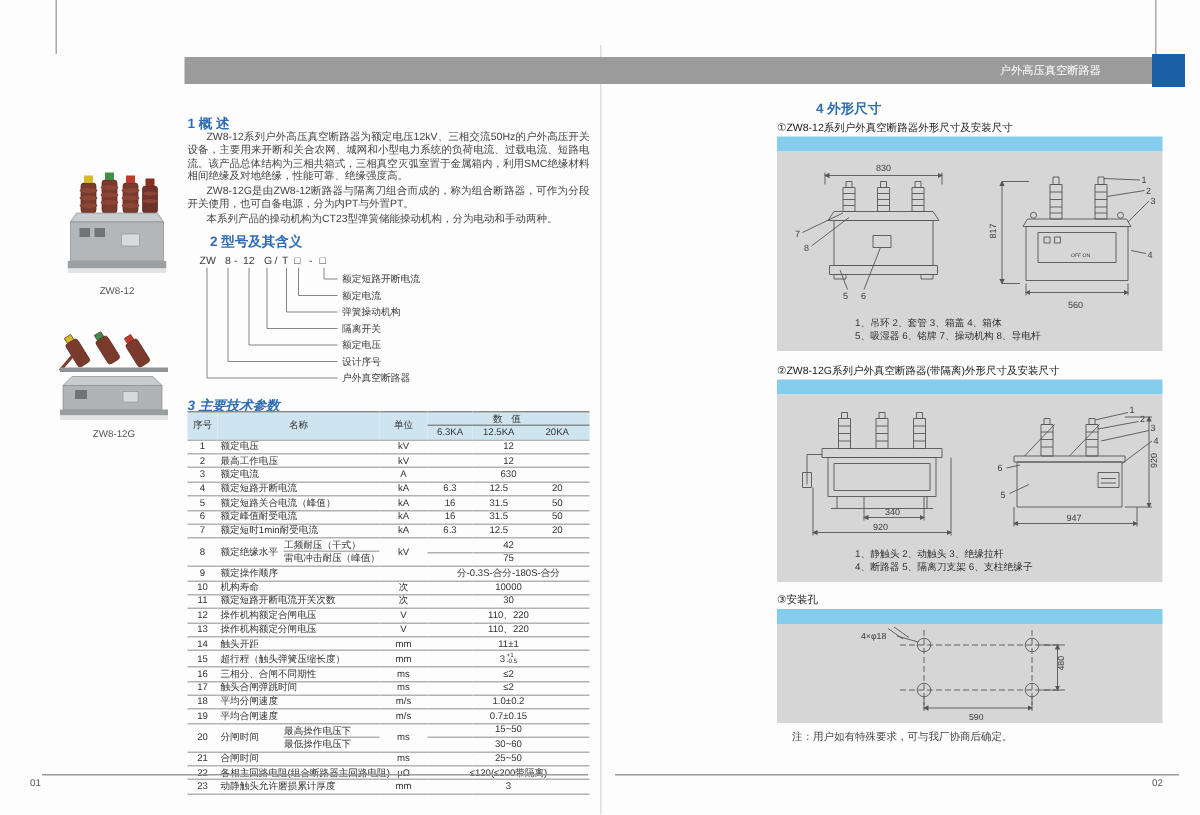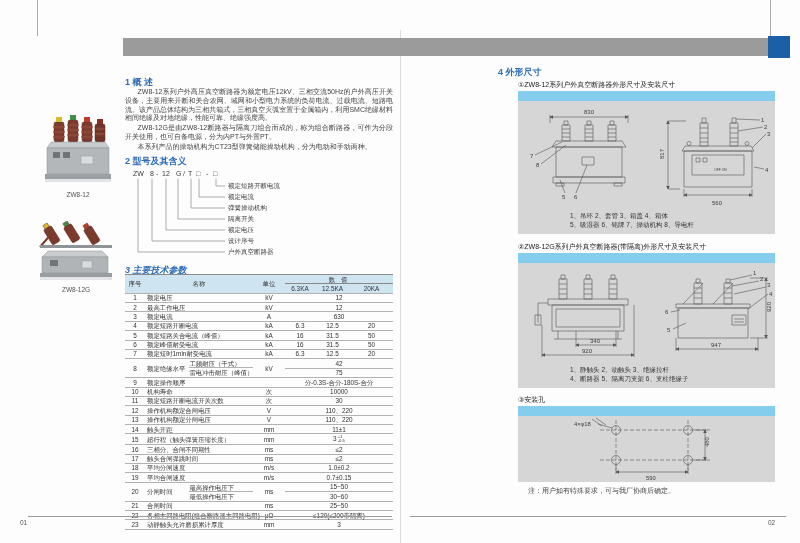--- a/index.html
+++ b/index.html
@@ -54,20 +54,21 @@
 </head>
 <body>
 
 <div class="canvas">
 
   <div class="cropline" style="left:37px;"></div>
   <div class="cropline" style="left:770px;"></div>
   <div class="center-divider"></div>
 
   <div class="hdr-bar"></div>
+  <div class="hdr-right-title">户外高压真空断路器</div>
   <div class="hdr-right-box"></div>
 
   <div class="photo" style="left:45px;top:112px;">
     <svg class="draw" width="66" height="78" viewBox="0 0 66 78">
       <g>
         <g stroke="#5e2a20" stroke-width="0.5">
           <rect x="9" y="10" width="10" height="20" rx="2" fill="#7a3a2c"></rect>
           <rect x="23" y="8" width="10" height="22" rx="2" fill="#7a3a2c"></rect>
           <rect x="37" y="10" width="10" height="20" rx="2" fill="#7a3a2c"></rect>
           <rect x="50" y="12" width="10" height="18" rx="2" fill="#6e332a"></rect>
@@ -133,21 +134,21 @@
   </div>
   <div class="photo-caption" style="left:38px;top:286px;width:76px;">ZW8-12G</div>
 
   <div class="sec-title" style="left:125px;top:76px;">1 概 述</div>
   <div class="overview">
     <p>ZW8-12系列户外高压真空断路器为额定电压12kV、三相交流50Hz的户外高压开关设备，主要用来开断和关合农网、城网和小型电力系统的负荷电流、过载电流、短路电流。该产品总体结构为三相共箱式，三相真空灭弧室置于金属箱内，利用SMC绝缘材料相间绝缘及对地绝缘，性能可靠、绝缘强度高。</p>
     <p>ZW8-12G是由ZW8-12断路器与隔离刀组合而成的，称为组合断路器，可作为分段开关使用，也可自备电源，分为内PT与外置PT。</p>
     <p>本系列产品的操动机构为CT23型弹簧储能操动机构，分为电动和手动两种。</p>
   </div>
 
-  <div class="sec-title" style="left:125px;top:155px;">2 型号及其含义</div>
+  <div class="sec-title" style="left:140px;top:155px;">2 型号及其含义</div>
   <div style="position:absolute;left:125px;top:166px;">
     <svg class="draw" width="268" height="96" viewBox="0 0 268 96">
       <g font-size="7" fill="#333">
         <text x="8" y="10">ZW</text>
         <text x="25" y="10">8</text>
         <text x="31" y="10">-</text>
         <text x="37" y="10">12</text>
         <text x="51" y="10">G</text>
         <text x="58" y="10">/</text>
         <text x="63" y="10">T</text>
@@ -364,21 +365,21 @@
         </tr>
         <tr>
           <td class="c-no">23</td>
           <td class="c-name">动静触头允许磨损累计厚度</td>
           <td class="c-unit">mm</td>
           <td class="c-val" colspan="3">3</td>
         </tr>
       </tbody>
   </table>
 
-  <div class="sec-title" style="left:498px;top:66px;text-align:right;">4 外形尺寸</div>
+  <div class="sec-title" style="left:544px;top:66px;text-align:right;">4 外形尺寸</div>
 
   <div class="fig-caption" style="left:518px;top:80px;">①ZW8-12系列户外真空断路器外形尺寸及安装尺寸</div>
   <div class="panel" style="top:91px;">
     <div class="strip"></div>
     <div class="body">
       <svg class="draw" width="257" height="110" viewBox="0 0 257 110">
         <defs>
           <marker id="arrA" markerWidth="6" markerHeight="6" refX="5" refY="3" orient="auto">
             <path d="M0,0 L6,3 L0,6 z" fill="#555"></path>
           </marker>

